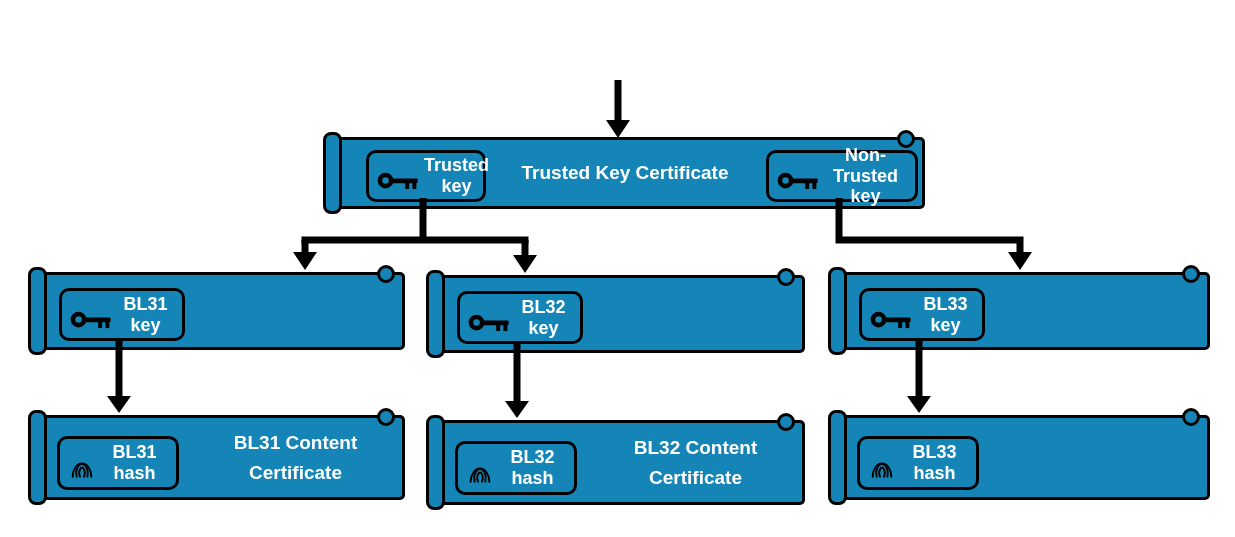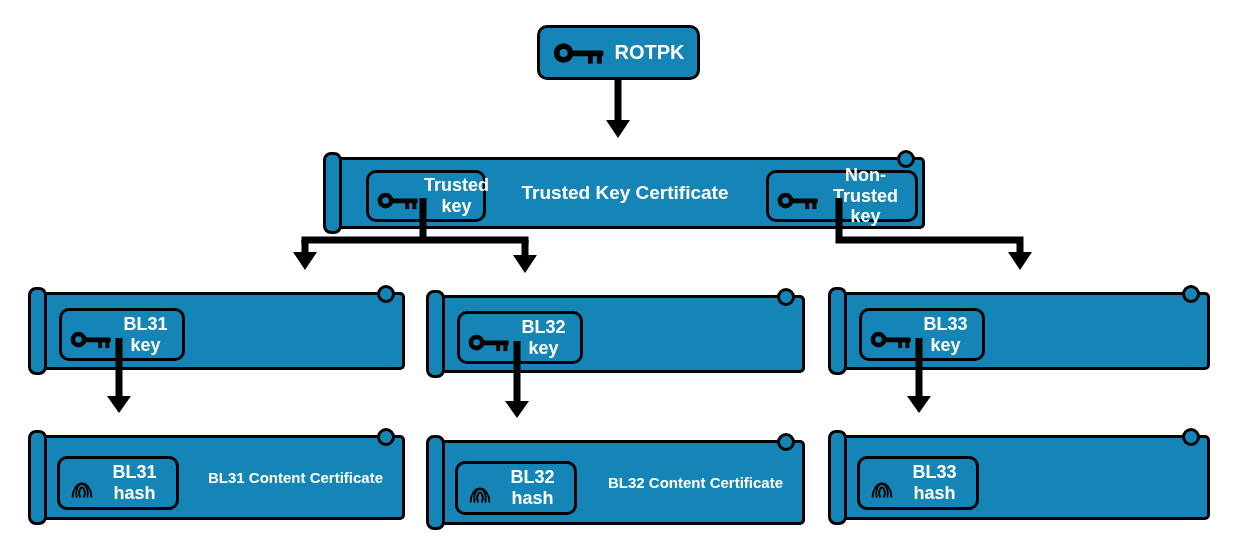--- a/index.html
+++ b/index.html
@@ -20,21 +20,21 @@
   
   .node{
     position:absolute;background:var(--node-fill);border:3px solid var(--border);
     border-radius:10px;color:var(--text);display:flex;align-items:center;
     justify-content:center;gap:10px;box-sizing:border-box;z-index:2;
   }
   #rotpk{left:537px;top:25px;width:163px;height:55px;font-size:20px;font-weight:700;}
   
   .scroll{
     position:absolute;background:var(--node-fill);border:3px solid var(--border);
-    border-radius:5px;color:var(--text);box-sizing:border-box;z-index:2;margin-top:20px;
+    border-radius:5px;color:var(--text);box-sizing:border-box;z-index:2;
   }
   .scroll::before{ 
     content:"";position:absolute;left:-5px;top:-8px;bottom:-8px;width:13px;
     background:var(--node-fill);border:3px solid var(--border);border-radius:8px;
   }
   .scroll::after{ 
     content:"";position:absolute;right:7px;top:-10px;width:12px;height:12px;
     background:var(--node-fill);border:3px solid var(--border);border-radius:50%;
   }
   #trusted-scroll{left:325px;top:137px;width:600px;height:72px;}
@@ -62,42 +62,32 @@
     position:absolute;inset:0;display:flex;align-items:center;justify-content:center;
     font-size:19px;font-weight:600;z-index:2;
   }
   .key-label{
     position:absolute;left:165px;right:8px;top:0;bottom:0;display:flex;
     align-items:center;justify-content:center;font-size:19px;font-weight:600;z-index:2;
   }
   .content-label{
     position:absolute;right:4px;top:0;bottom:0;width:205px;display:flex;
     align-items:center;justify-content:center;text-align:center;
-    font-size:15px;font-weight:600;line-height:1.55;z-index:2;
+    font-size:19px;font-weight:600;line-height:1.55;z-index:2;
   }
   
   .key-svg .solid{fill:var(--border);}
   .key-svg .hole{fill:var(--node-fill);}
   .fp path{stroke:var(--border);fill:none;stroke-width:2.4;stroke-linecap:round;}
 </style>
 </head>
 <body>
 
 <div class="canvas">
 
-  <div class="node" id="rotpk">
-    <svg class="key-svg" width="52" height="28" viewBox="0 0 64 34">
-      <circle class="solid" cx="13" cy="17" r="12"></circle>
-      <circle class="hole" cx="13" cy="17" r="5"></circle>
-      <rect class="solid" x="23" y="14" width="39" height="7" rx="2"></rect>
-      <rect class="solid" x="43" y="20" width="6" height="10"></rect>
-      <rect class="solid" x="54" y="20" width="6" height="10"></rect>
-    </svg>
-    <span>ROTPK</span>
-  </div>
 
   <div class="scroll" id="trusted-scroll">
     <div class="badge" id="trusted-badge">
       <svg class="key-svg ic" width="42" height="23" viewBox="0 0 64 34">
         <circle class="solid" cx="13" cy="17" r="12"></circle>
           <circle class="hole" cx="13" cy="17" r="5"></circle>
         <rect class="solid" x="23" y="14" width="39" height="7" rx="2"></rect>
         <rect class="solid" x="43" y="20" width="6" height="10"></rect>
           <rect class="solid" x="54" y="20" width="6" height="10"></rect>
       </svg>

